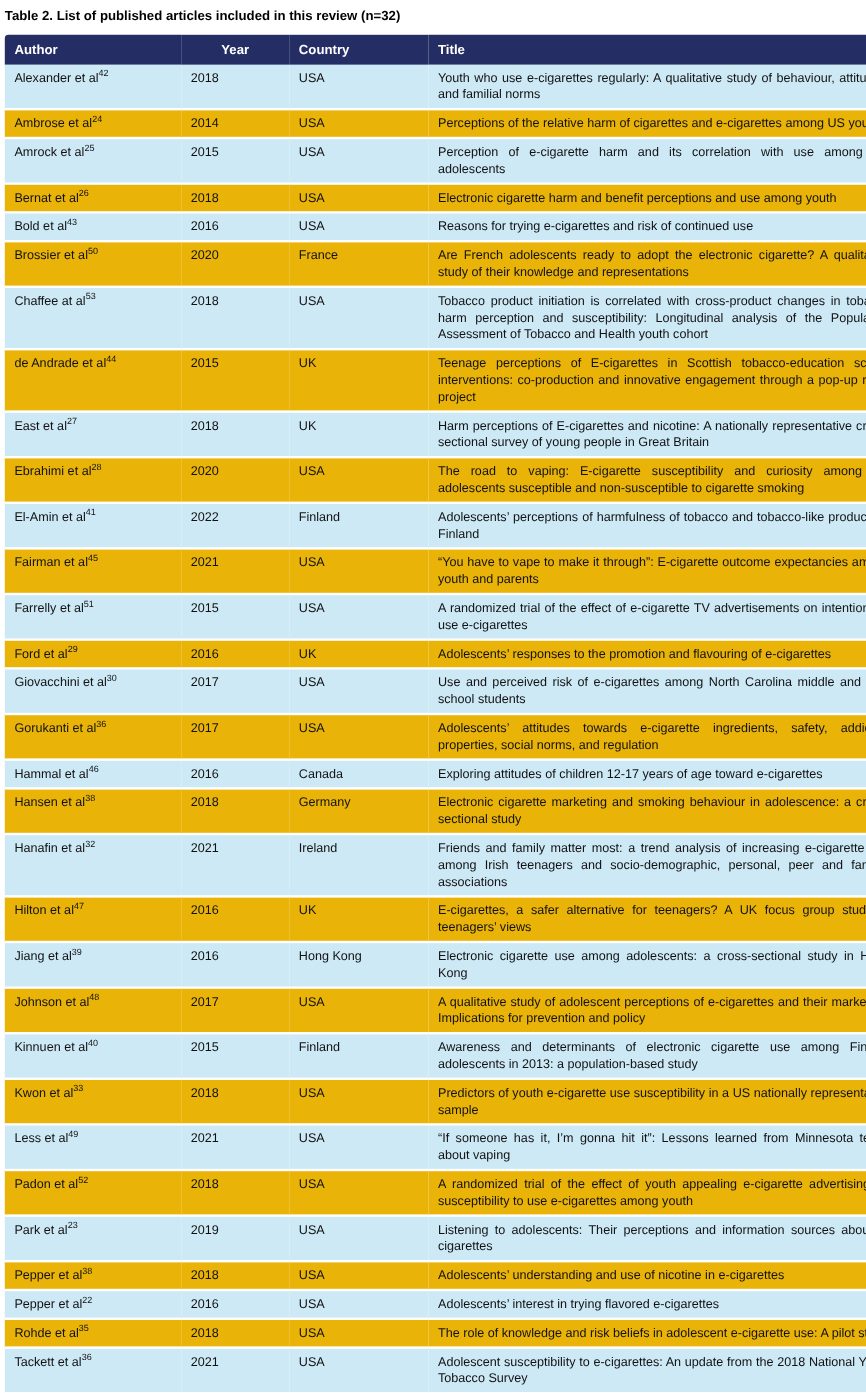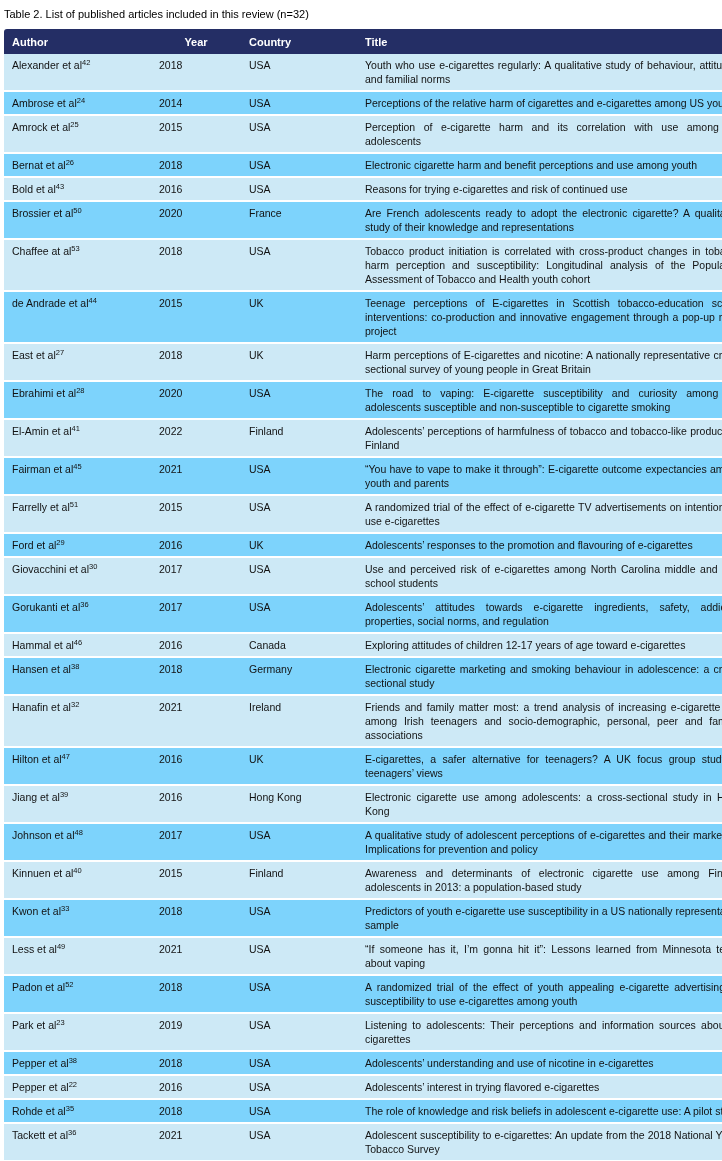--- a/index.html
+++ b/index.html
@@ -7,21 +7,21 @@
     padding: 0;
     background: #ffffff;
   }
   body {
     width: 722px;
     font-family: "Liberation Sans", sans-serif;
     color: #121212;
   }
   .caption {
     font-size: 11px;
-    font-weight: normal;
+    font-weight: bold;
     color: #000000;
     padding: 8px 6px 9px 4px;
   }
   table.articles {
     width: 714px;
     margin-left: 4px;
     border-collapse: collapse;
     table-layout: fixed;
   }
   thead th {
@@ -40,21 +40,21 @@
   th.col-country { width: 100px; }
   th.col-title   { width: 377px; }
   tbody td {
     font-size: 10.5px;
     line-height: 14px;
     padding: 4px 8px;
     vertical-align: top;
     border-bottom: 2px solid #ffffff;
   }
   tr.odd  td { background: #cde9f6; }
-  tr.even td { background: #7dd3fc; }
+  tr.even td { background: #eab308; }
   td.title-cell { text-align: justify; }
   sup {
     font-size: 7.5px;
     line-height: 0;
     text-align: center;
   }
 </style>
 </head>
 <body>
 

